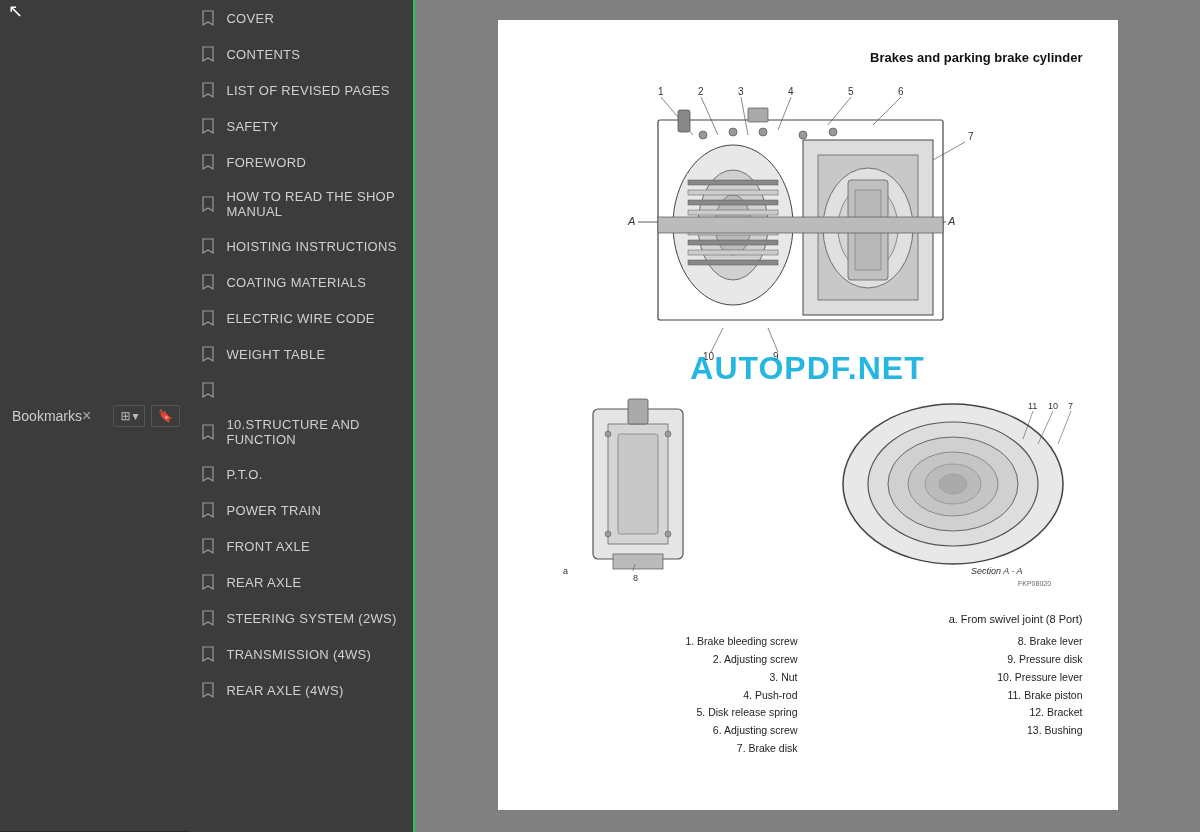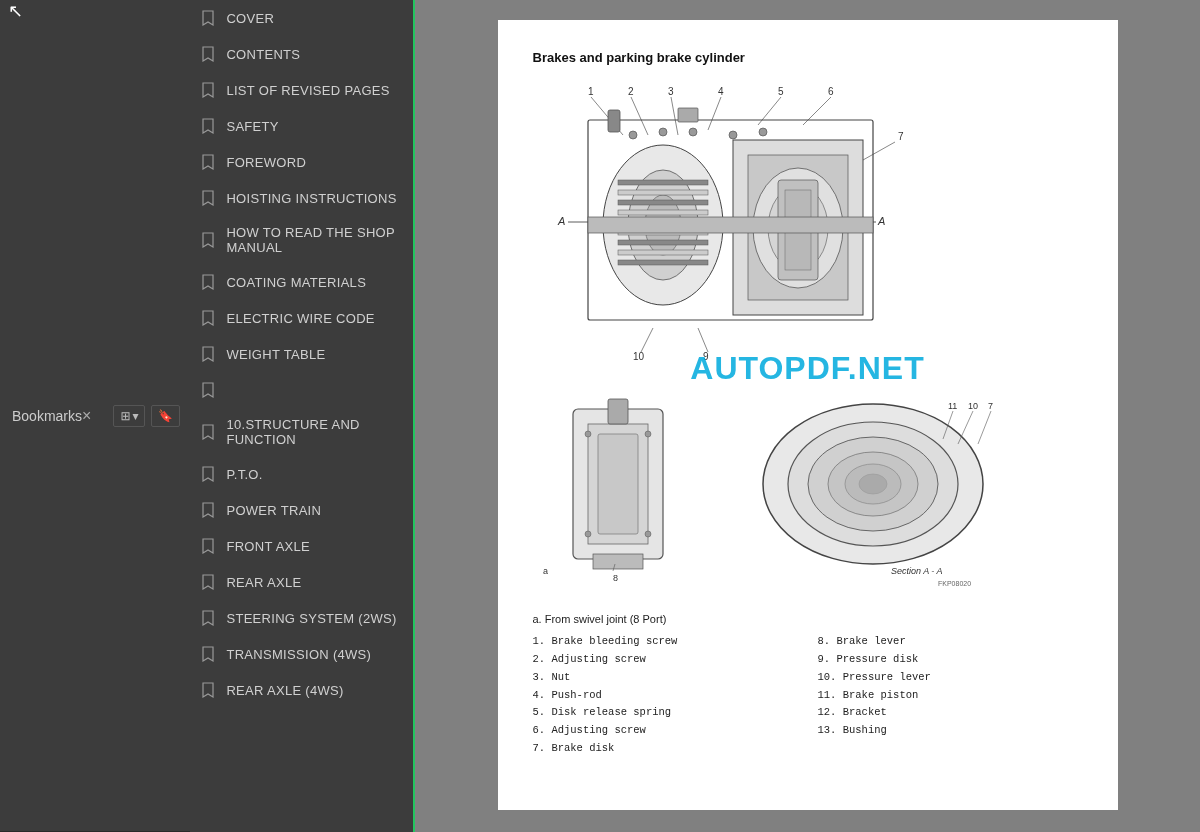--- a/index.html
+++ b/index.html
@@ -134,20 +134,21 @@
       overflow: auto;
       padding: 20px;
     }
 
     #page-container {
       background: white;
       width: 620px;
       min-height: 790px;
       padding: 30px 35px 22px 35px;
       position: relative;
+      text-align: right;
     }
 
     #diagram-title {
       font-size: 13px;
       font-weight: bold;
       margin-bottom: 15px;
       color: #111;
     }
 
     #main-diagram {
@@ -191,21 +192,20 @@
     }
 
     #legend-grid {
       display: flex;
       gap: 20px;
       margin-bottom: 15px;
     }
 
     .legend-col {
       flex: 1;
-      font-family: Liberation Mono, monospace;
     }
 
     .legend-item {
       font-size: 10.5px;
       color: #222;
       line-height: 1.7;
     }
 
     #page-footer {
       display: flex;
@@ -299,29 +299,29 @@
         </svg>
       </span>
       <span class="bookmark-label">FOREWORD</span>
     </div>
         <div class="bookmark-item">
       <span class="bookmark-icon">
         <svg viewBox="0 0 12 16" xmlns="http://www.w3.org/2000/svg">
           <path d="M1 1 h10 v14 l-5-3 -5 3 z" fill="none" stroke="#999" stroke-width="1.2"></path>
         </svg>
       </span>
+      <span class="bookmark-label">HOW TO READ THE SHOP MANUAL</span>
+    </div>
+        <div class="bookmark-item">
+      <span class="bookmark-icon">
+        <svg viewBox="0 0 12 16" xmlns="http://www.w3.org/2000/svg">
+          <path d="M1 1 h10 v14 l-5-3 -5 3 z" fill="none" stroke="#999" stroke-width="1.2"></path>
+        </svg>
+      </span>
       <span class="bookmark-label">HOISTING INSTRUCTIONS</span>
-    </div>
-        <div class="bookmark-item">
-      <span class="bookmark-icon">
-        <svg viewBox="0 0 12 16" xmlns="http://www.w3.org/2000/svg">
-          <path d="M1 1 h10 v14 l-5-3 -5 3 z" fill="none" stroke="#999" stroke-width="1.2"></path>
-        </svg>
-      </span>
-      <span class="bookmark-label">HOW TO READ THE SHOP MANUAL</span>
     </div>
         <div class="bookmark-item">
       <span class="bookmark-icon">
         <svg viewBox="0 0 12 16" xmlns="http://www.w3.org/2000/svg">
           <path d="M1 1 h10 v14 l-5-3 -5 3 z" fill="none" stroke="#999" stroke-width="1.2"></path>
         </svg>
       </span>
       <span class="bookmark-label">COATING MATERIALS</span>
     </div>
         <div class="bookmark-item">

